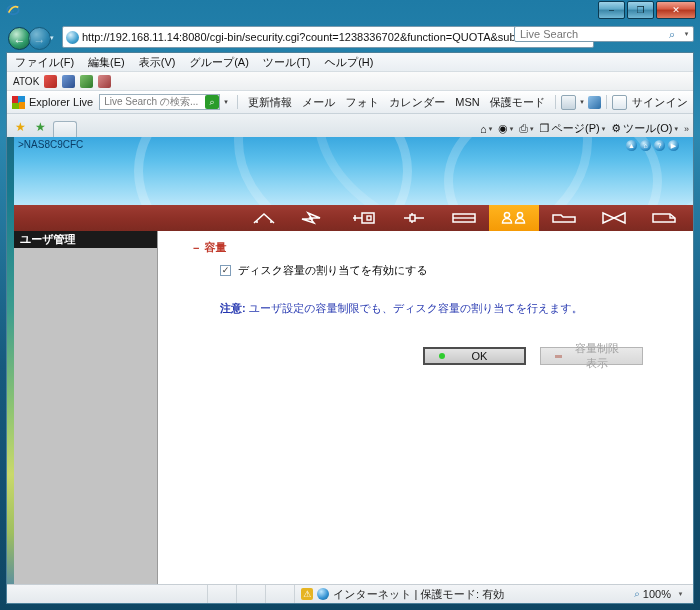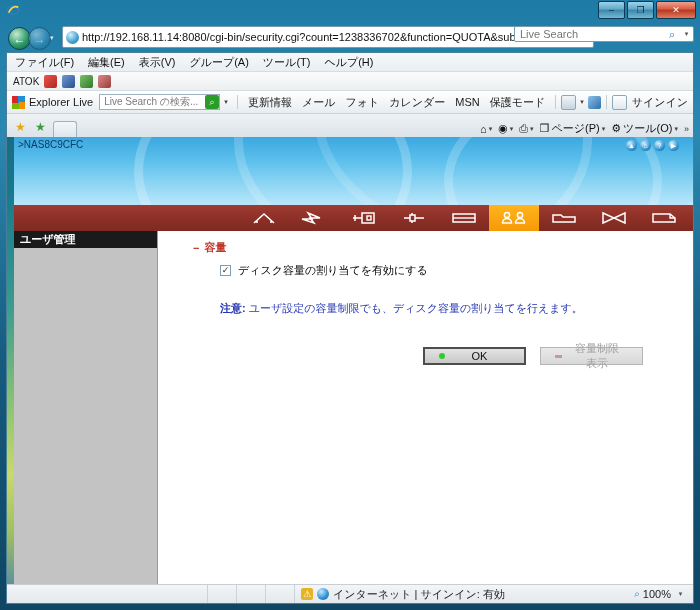--- a/index.html
+++ b/index.html
@@ -521,21 +521,21 @@
     </div>
 
     <div id="statusbar">
       <span class="st-cell" style="width:200px;"></span>
       <span class="st-cell" style="width:28px;"></span>
       <span class="st-cell" style="width:28px;"></span>
       <span class="st-cell" style="width:28px;"></span>
       <span class="st-zone">
         <span class="shield">⚠</span>
         <span class="globe"></span>
-        <span>インターネット | サインイン: 有効</span>
+        <span>インターネット | 保護モード: 有効</span>
       </span>
       <span class="st-zoom">
         <span class="zico">⌕</span>
         <span>100%</span>
         <span class="search-caret">▾</span>
       </span>
     </div>
   </div>
 </div>
 

